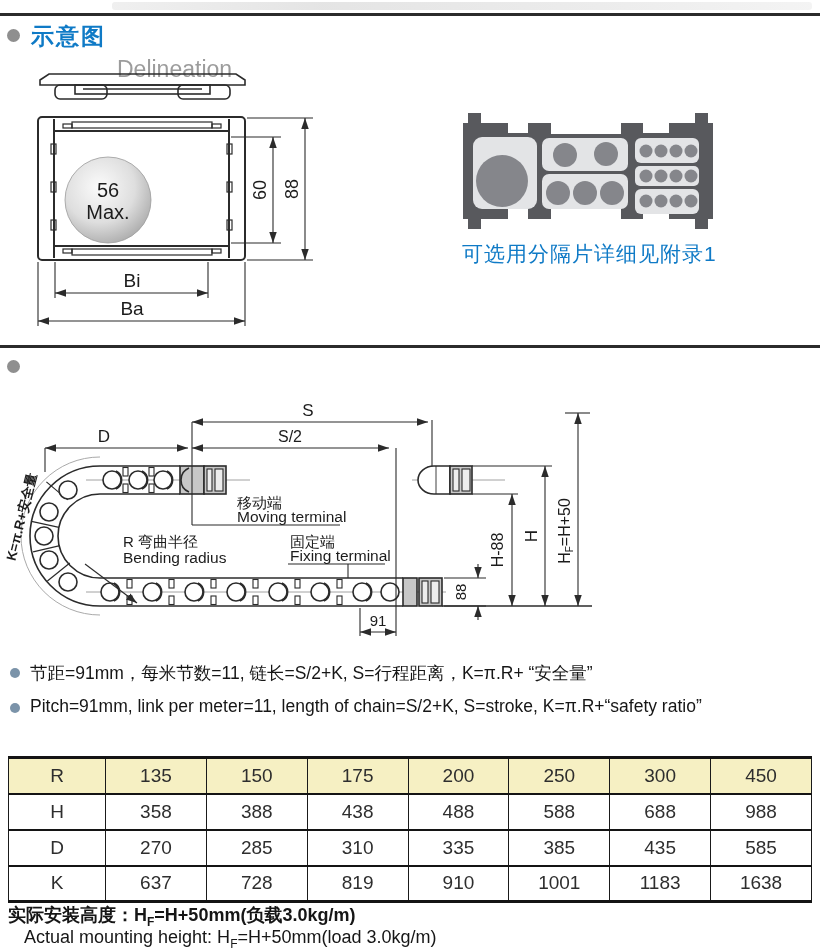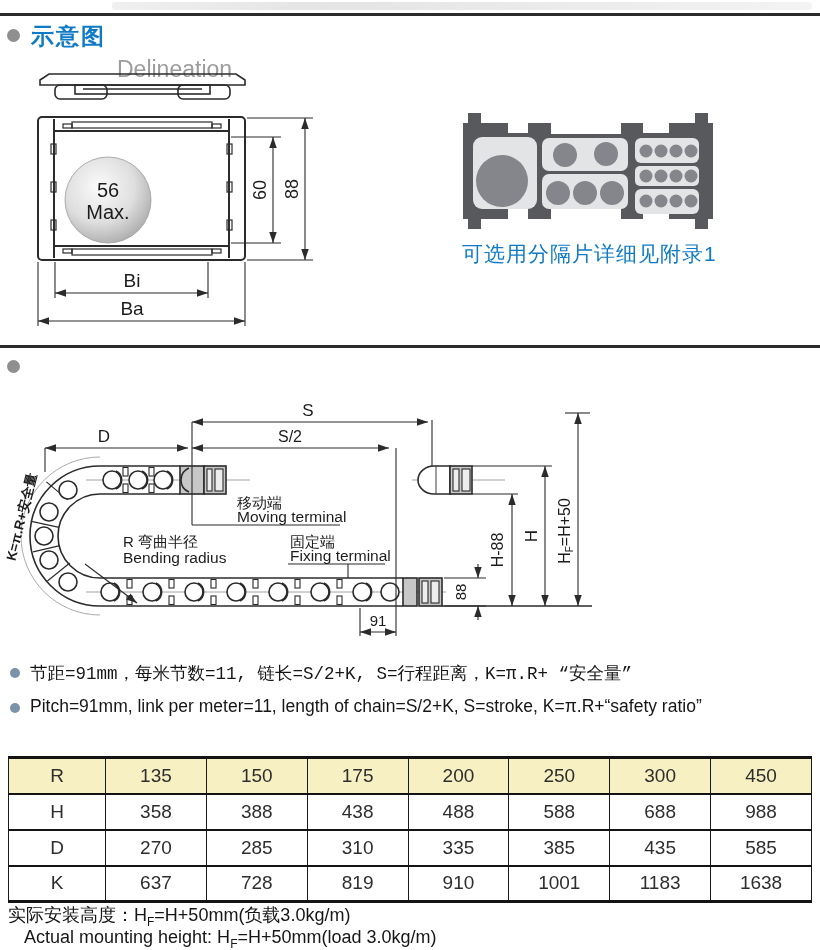--- a/index.html
+++ b/index.html
@@ -304,21 +304,21 @@
     <text x="237" y="112" font-size="15">移动端</text>
     <text x="237" y="126" font-size="15.5">Moving terminal</text>
     <text x="290" y="151" font-size="15">固定端</text>
     <text x="290" y="165" font-size="15.5">Fixing terminal</text>
     <text x="123" y="151" font-size="15">R 弯曲半径</text>
     <text x="123" y="167" font-size="15.5">Bending radius</text>
     <text transform="rotate(-76 26 122)" x="26" y="122" font-size="13.5" font-weight="600" text-anchor="middle">K=π.R+安全量</text>
   </svg>
 
   <div class="note-bullet" style="left:10px; top:668px;"></div>
-  <div class="note-text" style="left:30px; top:661px;font-family:Liberation Mono, monospace;">节距=91mm，每米节数=11, 链长=S/2+K, S=行程距离，K=π.R+ “安全量”</div>
+  <div class="note-text" style="left:30px; top:661px;">节距=91mm，每米节数=11, 链长=S/2+K, S=行程距离，K=π.R+ “安全量”</div>
   <div class="note-bullet" style="left:10px; top:703px;"></div>
   <div class="note-text" style="left:30px; top:696px;">Pitch=91mm, link per meter=11, length of chain=S/2+K, S=stroke, K=π.R+“safety ratio”</div>
 
   <table class="spec">
     <tbody>
         <tr class="hdr">
       <td class="lab">R</td>
       <td>135</td>
       <td>150</td>
       <td>175</td>
@@ -353,16 +353,16 @@
       <td>728</td>
       <td>819</td>
       <td>910</td>
       <td>1001</td>
       <td>1183</td>
       <td>1638</td>
     </tr>
   </tbody>
     </table>
 
-  <div class="footer-text" style="left:8px; top:903px;"><span>实际安装高度：H</span><sub>F</sub><span>=H+50mm(负载3.0kg/m)</span></div>
+  <div class="footer-text" style="left:8px; top:903px;font-weight:bold;"><span>实际安装高度：H</span><sub>F</sub><span>=H+50mm(负载3.0kg/m)</span></div>
   <div class="footer-text" style="left:24px; top:927px;"><span>Actual mounting height: H</span><sub>F</sub><span>=H+50mm(load 3.0kg/m)</span></div>
 
 </div>
 
 </body></html>

